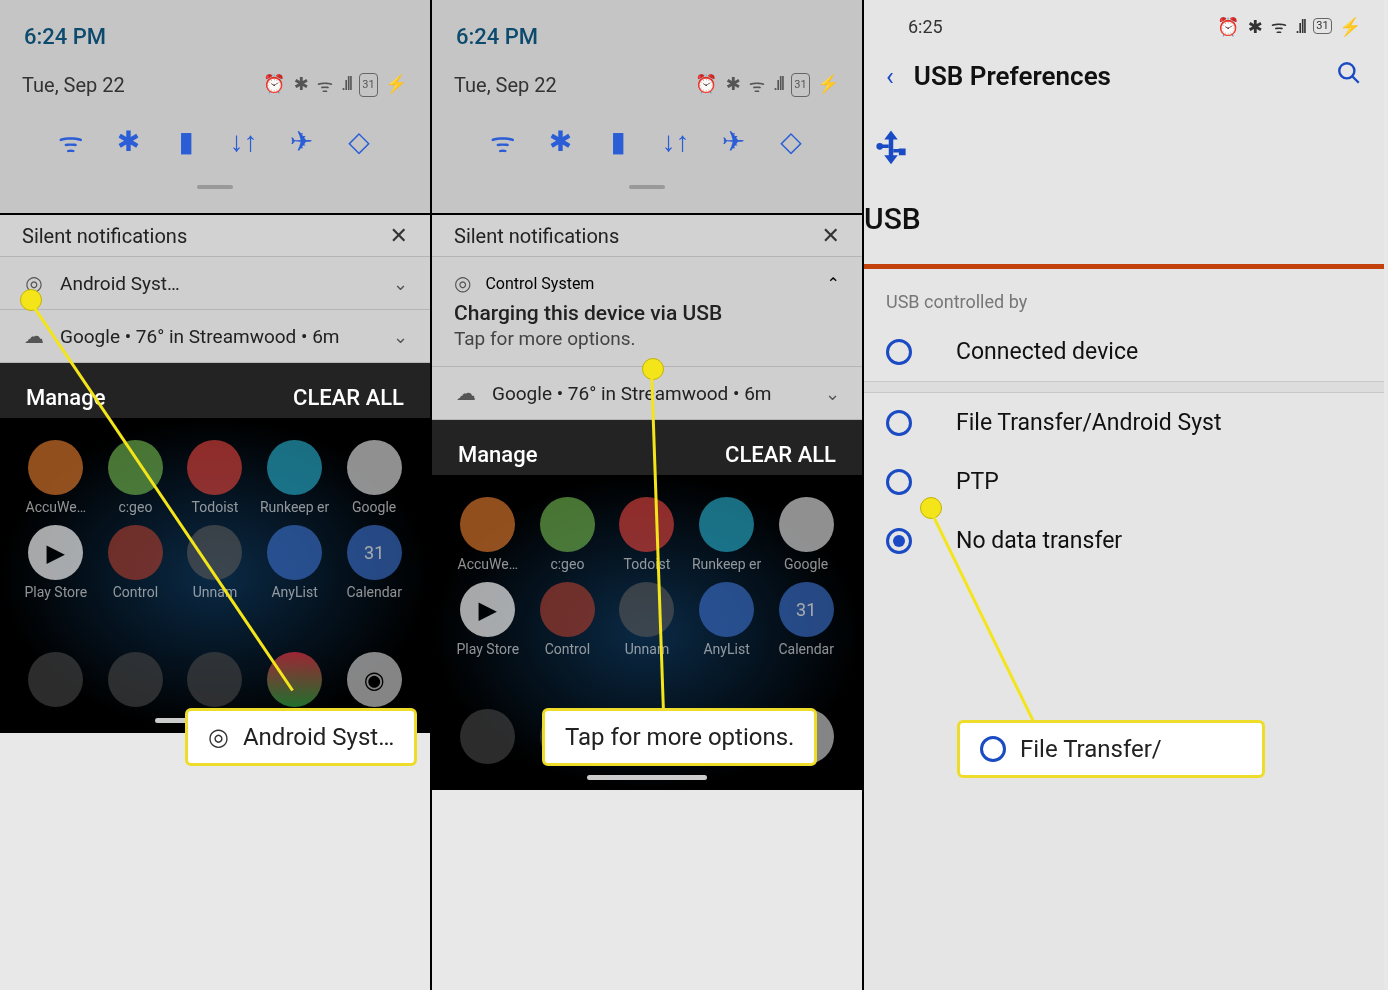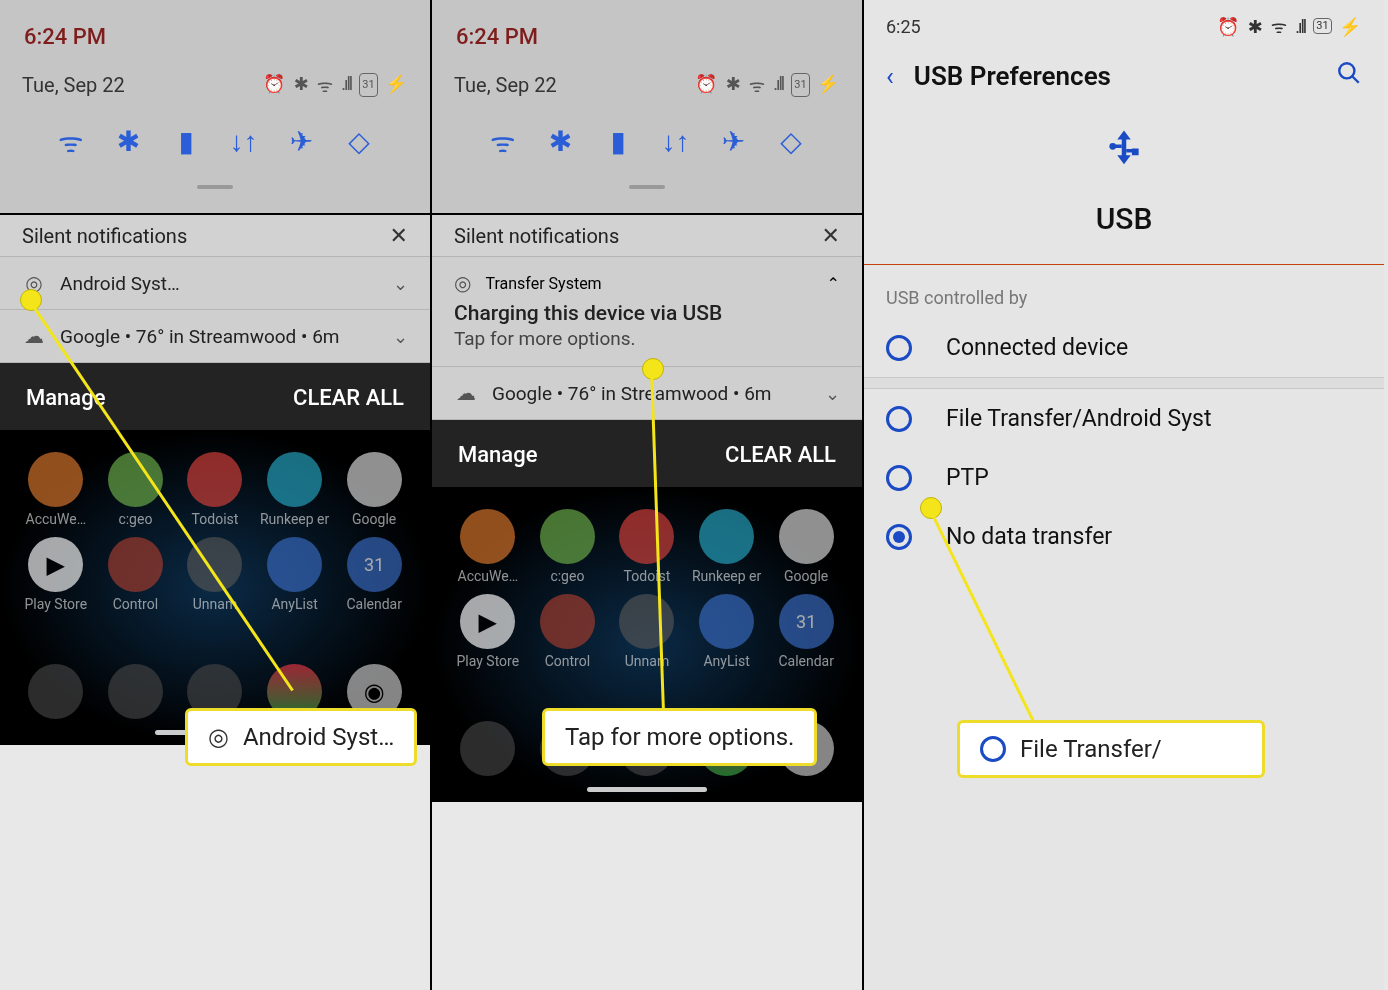--- a/index.html
+++ b/index.html
@@ -22,21 +22,21 @@
   .panel3 { width: 520px; border-right: none; background: #e5e5e5; }
 
   
   .status-bar {
     display: flex;
     align-items: center;
     justify-content: space-between;
     padding: 24px 24px 10px 24px;
     background: #c5c5c5;
   }
-  .status-time { font-size: 22px; color: #7f1d1d; font-weight: 500; }
+  .status-time { font-size: 22px; color: #0c4a6e; font-weight: 500; }
 
   .shade-top {
     background: #c5c5c5;
     padding: 14px 22px 10px 22px;
     border-bottom: 2px solid #000;
   }
   .shade-date-row { display: flex; justify-content: space-between; align-items: flex-start; }
   .shade-date { font-size: 20px; color: #333; }
   .shade-icons-row { display: flex; gap: 8px; font-size: 18px; color: #555; }
 
@@ -83,21 +83,21 @@
   .notif-row .chev { margin-left: auto; color: #555; font-size: 18px; }
   .notif-expanded-title { font-size: 21px; font-weight: 500; color: #222; margin-top: 6px; }
   .notif-expanded-sub { font-size: 19px; color: #444; margin-top: 2px; }
 
   .notif-block { background:#cfcfcf; padding: 14px 22px 16px 22px; border-bottom:1px solid #b5b5b5; }
   .notif-block .top { display:flex; align-items:center; gap:14px; }
 
   .actions-row {
     display: flex;
     justify-content: space-between;
-    padding: 22px 26px 20px 26px;
+    padding: 22px 26px 8px 26px;
     color: #fff;
     font-size: 22px;
     font-weight: 500;
   }
   .actions-row.dark { background: rgba(0,0,0,0.85); }
   .actions-row.dark2 { background: rgba(0,0,0,0.85); }
 
   .home-bg {
     background: #000;
     position: relative;
@@ -156,44 +156,44 @@
     position: absolute;
     background: #f4e51b;
     height: 3px;
     transform-origin: 0 0;
   }
 
   
   .p3-status {
     display:flex; justify-content:space-between; align-items:center;
     padding: 14px 22px 4px 22px;
-    font-size: 18px; color:#333;
+    font-size: 18px; color:#333;margin-left:22px;
   }
   .p3-header {
     display:flex; align-items:center; gap:20px;
     padding: 18px 22px 14px 22px;
   }
   .p3-back { color:#1a4bc4; font-size:26px; }
   .p3-title { font-size:26px; font-weight:600; color:#111; flex:1; }
   .p3-search { color:#1a4bc4; font-size:26px; }
 
   .p3-usb-block {
-    text-align:center;
+    text-align:left;
     padding: 20px 0 28px 0;
-    border-bottom: 1px solid #c2410c;
+    border-bottom: 5px solid #c2410c;
   }
   .usb-icon { font-size:54px; color:#1a4bc4; }
   .usb-label { font-size:30px; font-weight:500; color:#111; margin-top:8px; }
 
   .section-label {
     padding: 22px 22px 10px 22px;
     font-size:18px; color:#777;
   }
   .radio-row {
-    display:flex; align-items:center; gap:34px;
+    display:flex; align-items:center; gap:44px;
     padding: 16px 22px;
     font-size:23px; color:#111;
   }
   .radio {
     width:26px; height:26px; border:3px solid #1a4bc4; border-radius:50%;
     display:flex; align-items:center; justify-content:center; flex-shrink:0;
   }
   .radio.filled::after {
     content:""; width:12px; height:12px; border-radius:50%; background:#1a4bc4;
   }
@@ -359,21 +359,21 @@
   </div>
 
   <div class="silent-header">
     <span>Silent notifications</span>
     <span class="silent-close">✕</span>
   </div>
 
   <div class="notif-block">
     <div class="top">
       <span class="icon" style="color:#555;font-size:20px">◎</span>
-      <span>Transfer System</span>
+      <span>Control System</span>
       <span class="chev" style="margin-left:auto">⌃</span>
     </div>
     <div class="notif-expanded-title">Charging this device via USB</div>
     <div class="notif-expanded-sub">Tap for more options.</div>
   </div>
 
   <div class="notif-row">
     <span class="icon">☁</span>
     <span>Google • 76° in Streamwood • 6m</span>
     <span class="chev">⌄</span>

